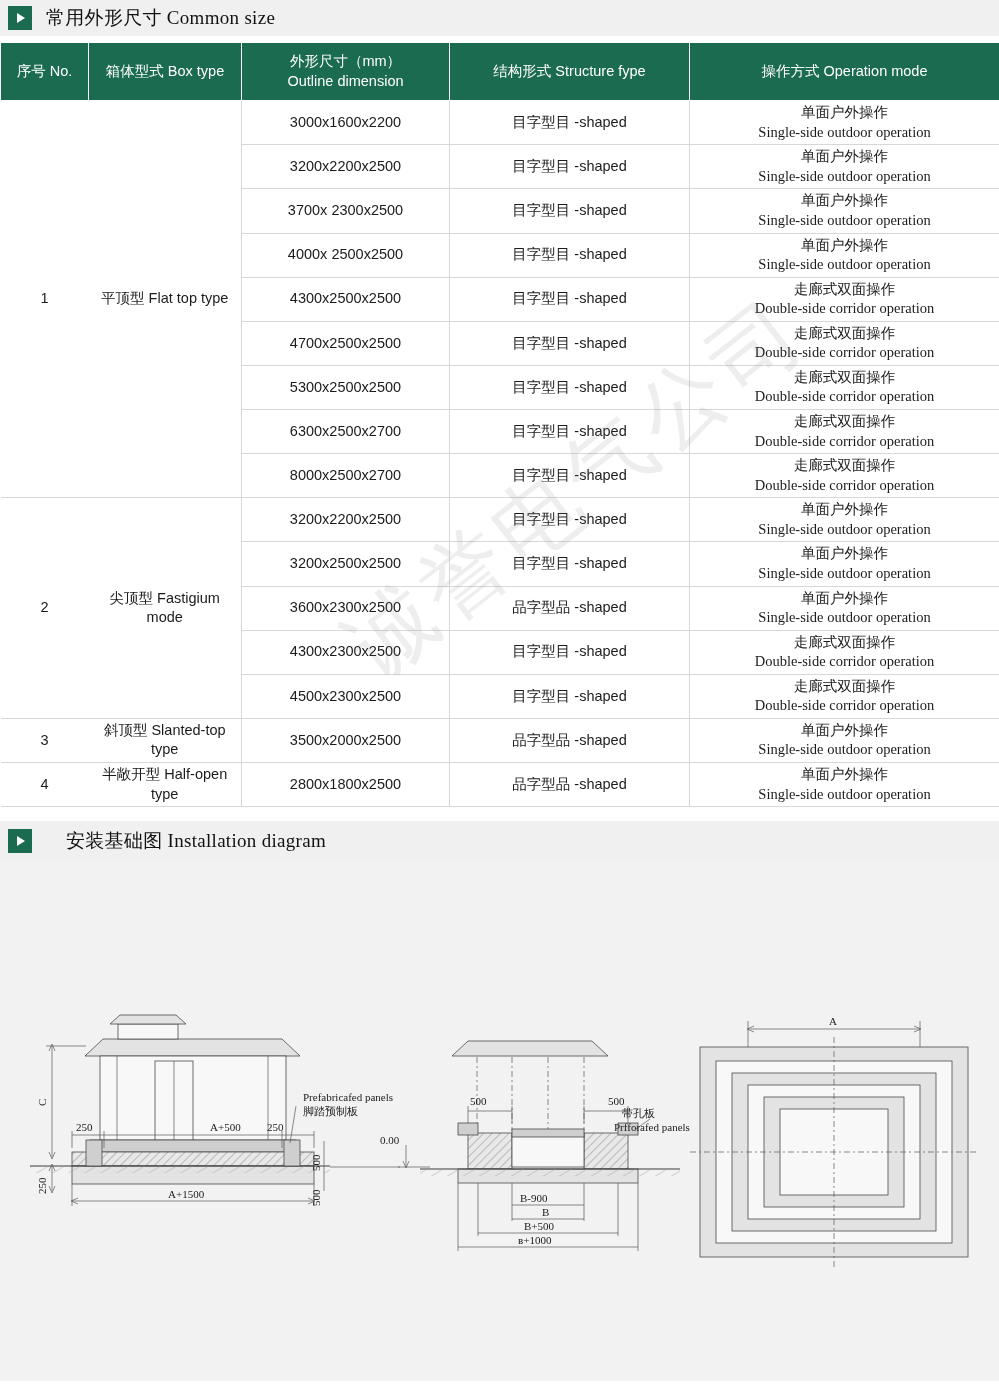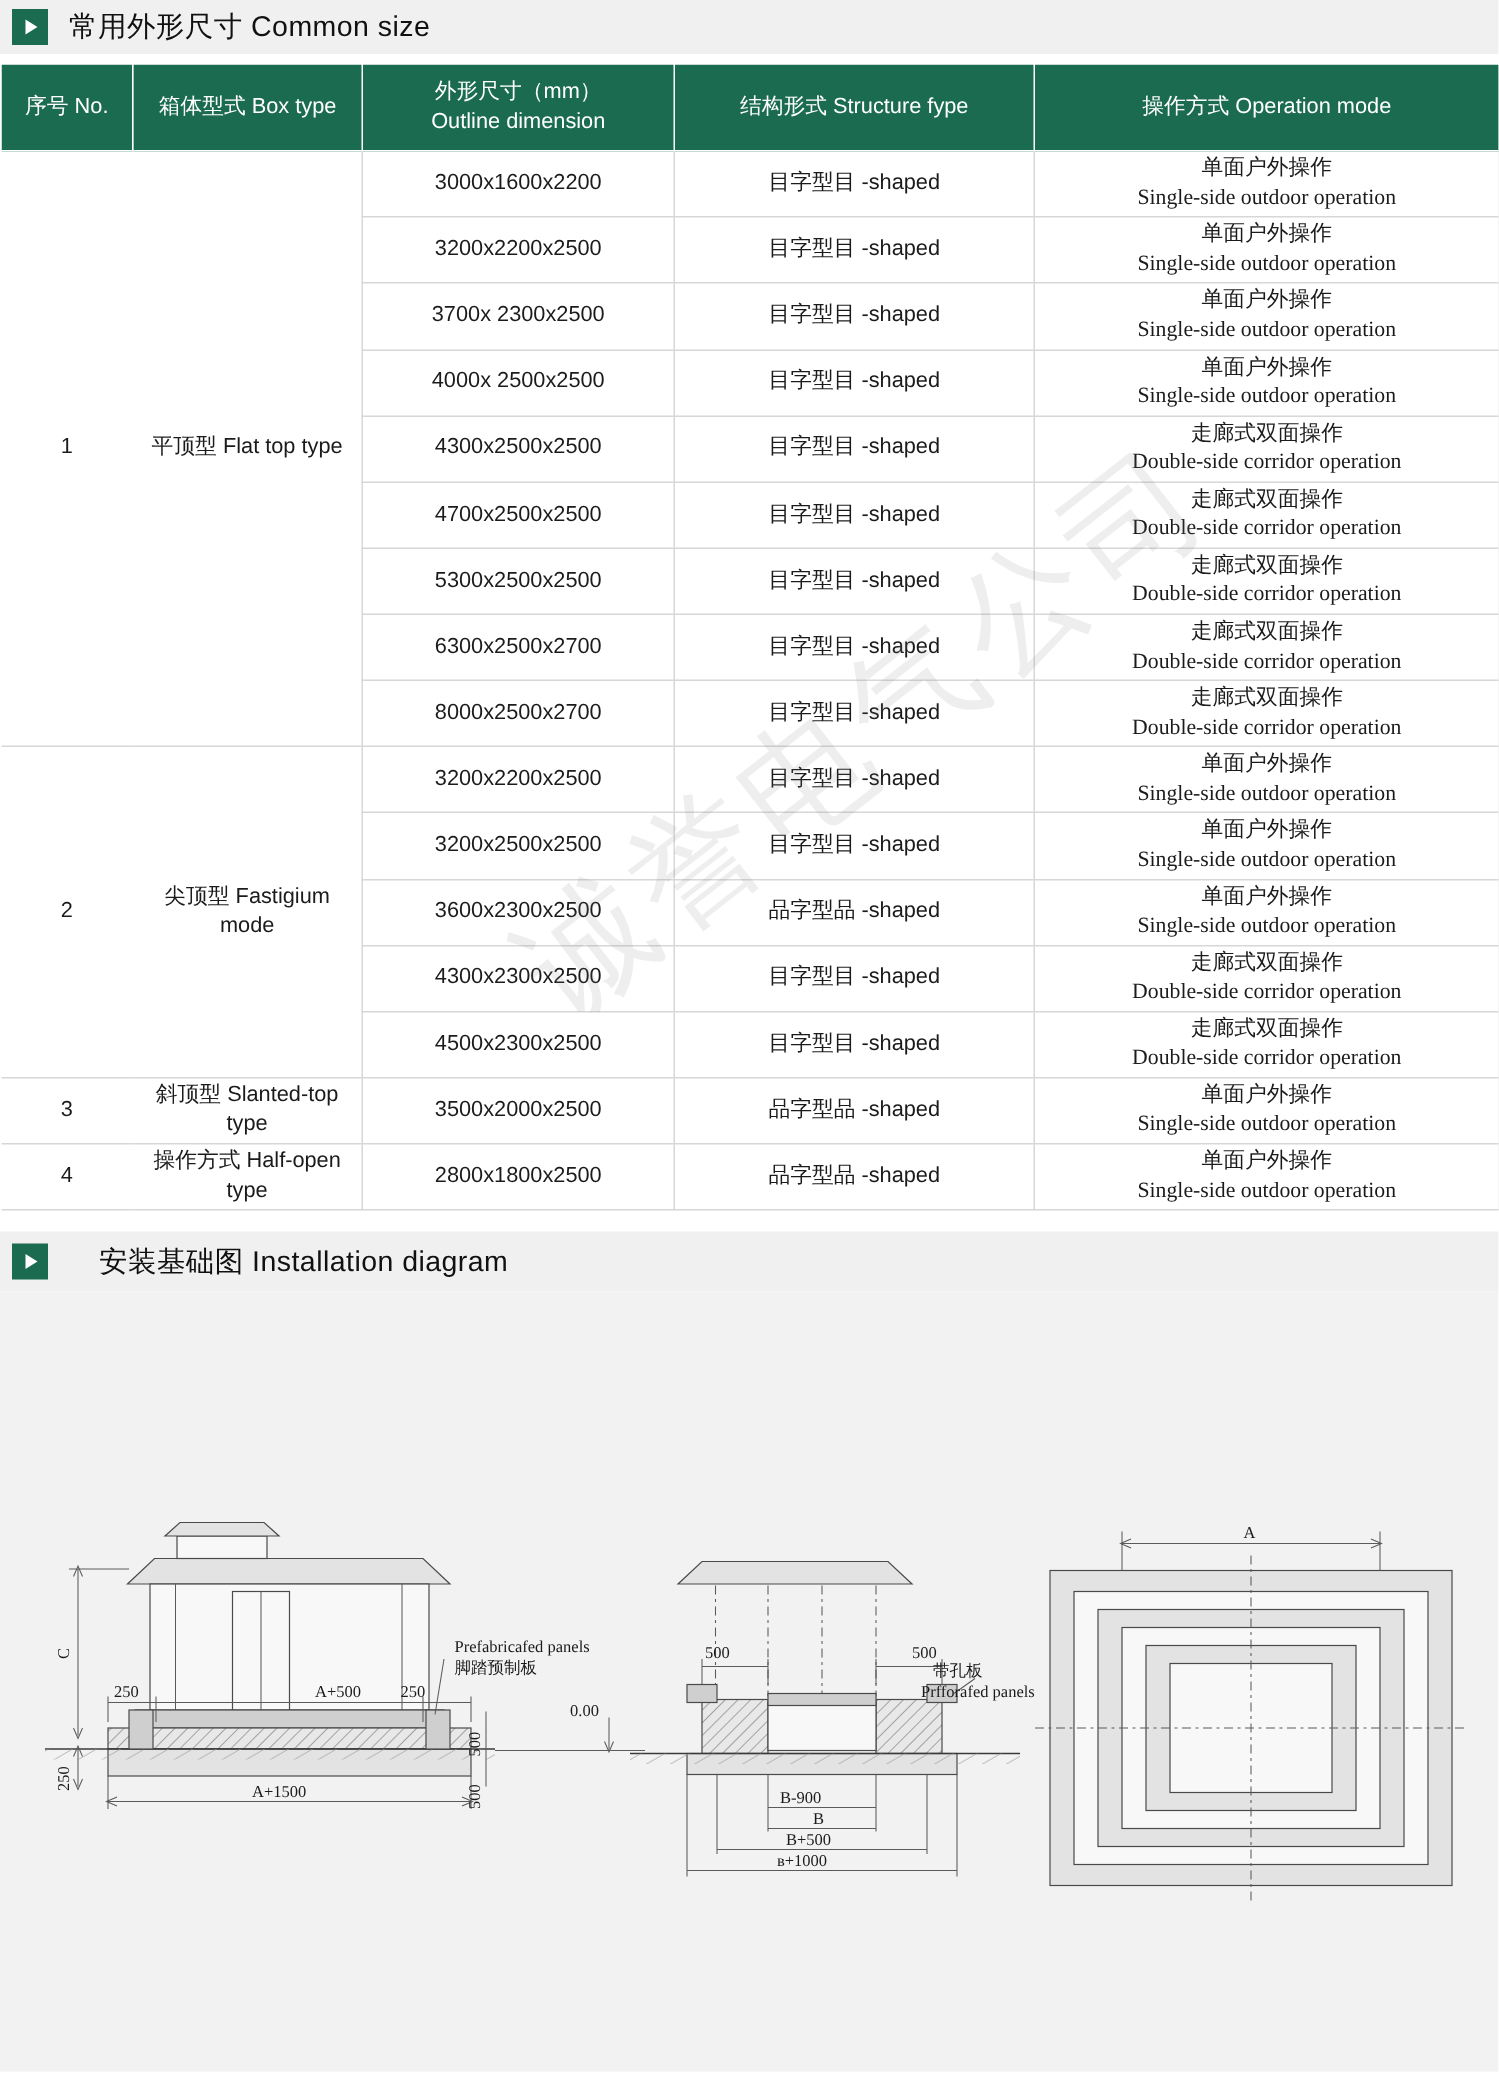--- a/index.html
+++ b/index.html
@@ -16,20 +16,21 @@
     overflow: hidden;
   }
 
   
   .section-head {
     display: flex;
     align-items: center;
     height: 36px;
     background: #f0f0f0;
     padding-left: 8px;
+    font-family: Liberation Serif, serif;
   }
   .section-head.second { margin-top: 14px; height: 40px; gap: 20px; }
   .tri-badge {
     width: 24px; height: 24px;
     background: #1a6b4f;
     display: flex; align-items: center; justify-content: center;
     flex: 0 0 auto;
   }
   .tri-badge .tri {
     width: 0; height: 0;
@@ -291,21 +292,21 @@
         <td class="sep-r">品字型品 -shaped</td>
         <td class="sep-r two-line">
           <span>单面户外操作</span>
           <span>Single-side outdoor operation</span>
         </td>
       </tr>
 
       <tr>
         <td class="group-cell">4</td>
         <td class="sep-r">
-          <span>操作方式</span>
+          <span>半敞开型</span>
           <span>Half-open type</span>
         </td>
         <td class="sep-r">2800x1800x2500</td>
         <td class="sep-r">品字型品 -shaped</td>
         <td class="sep-r two-line">
           <span>单面户外操作</span>
           <span>Single-side outdoor operation</span>
         </td>
       </tr>
 

